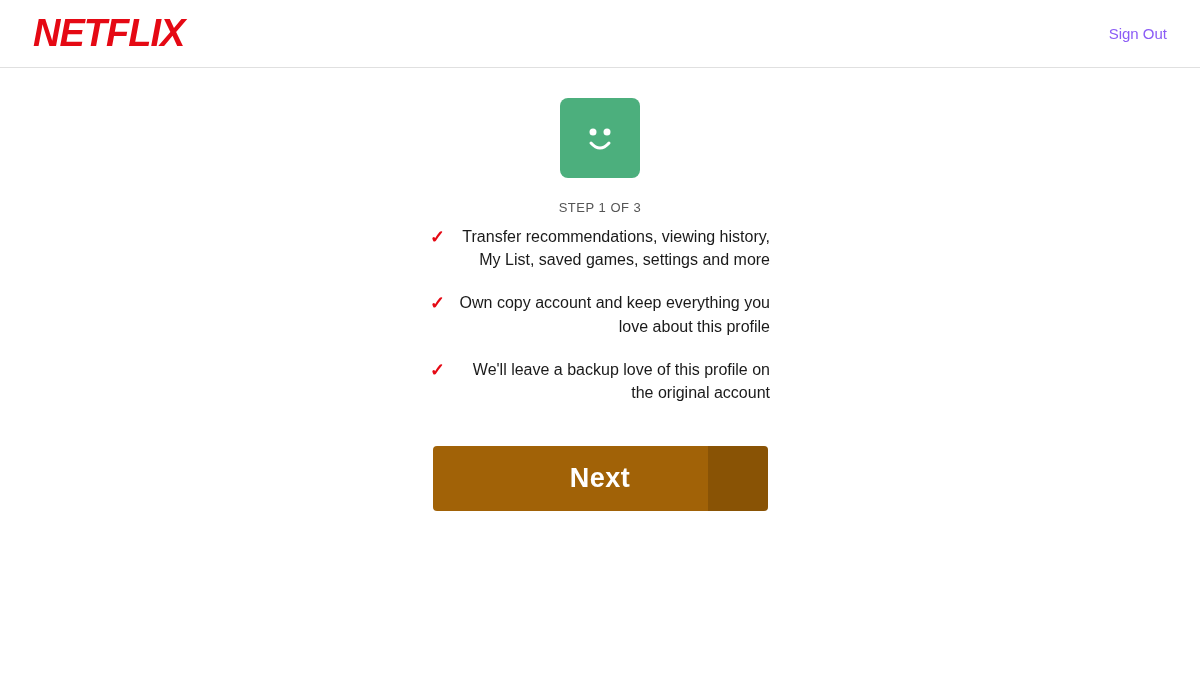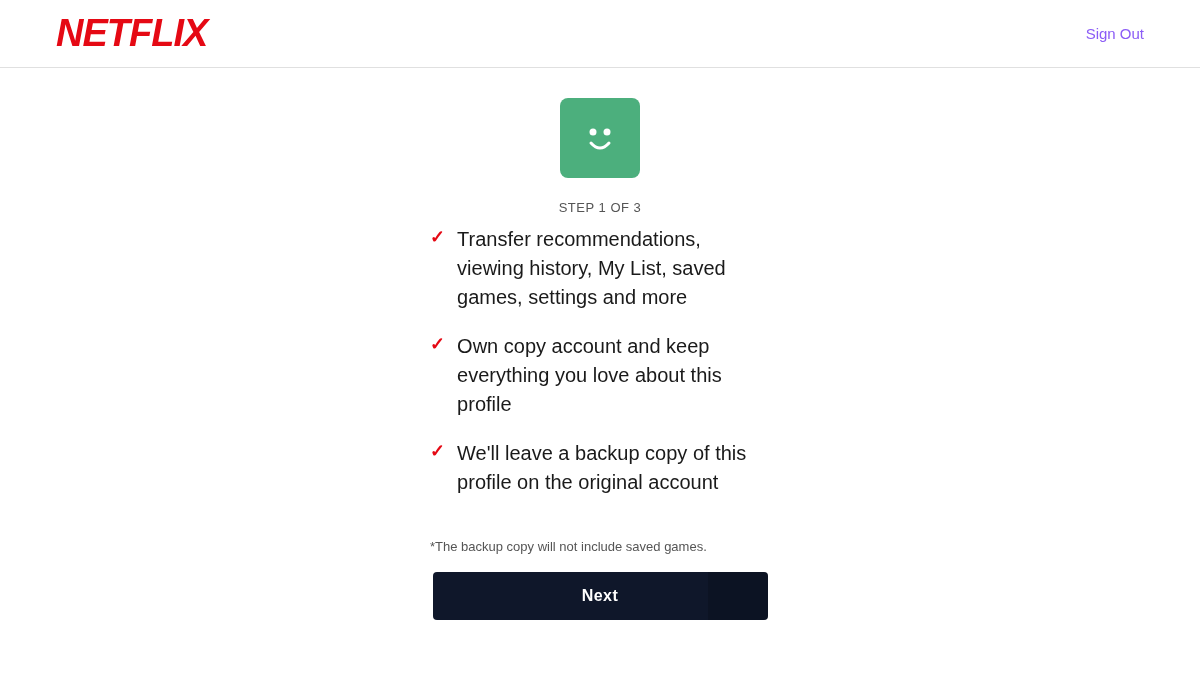--- a/index.html
+++ b/index.html
@@ -15,21 +15,21 @@
       font-family: 'Netflix Sans', Arial, Helvetica, sans-serif;
       overflow: hidden;
       position: relative;
     }
 
     
     .header {
       display: flex;
       align-items: center;
       justify-content: space-between;
-      padding: 12px 56px;
+      padding: 12px 33px;
       border-bottom: 1px solid #e0e0e0;
     }
 
     .netflix-logo {
       color: #E50914;
       font-size: 38px;
       font-weight: 900;
       letter-spacing: -1px;
       font-style: italic;
     }
@@ -104,42 +104,43 @@
 
     .check-icon {
       color: #E50914;
       font-size: 18px;
       margin-top: 1px;
       flex-shrink: 0;
       font-weight: 700;
     }
 
     .feature-text {
-      font-size: 20px;
+      font-size: 16px;
       color: #1a1a1a;
       line-height: 1.45;
+      text-align: right;
     }
 
     
     .disclaimer {
       font-size: 13px;
       color: #555;
       width: 340px;
       margin-bottom: 18px;
     }
 
     
     .next-btn {
       width: 335px;
-      height: 48px;
-      background: #0f172a;
+      height: 65px;
+      background: #a16207;
       color: #fff;
       border: none;
       border-radius: 4px;
-      font-size: 16px;
+      font-size: 27px;
       font-weight: 600;
       cursor: pointer;
       letter-spacing: 0.5px;
       font-family: inherit;
       position: relative;
       overflow: hidden;
     }
 
     .next-btn::after {
       content: '';
@@ -178,21 +179,20 @@
     <li class="feature-item">
       <span class="check-icon">✓</span>
       <span class="feature-text">Transfer recommendations, viewing history, My List, saved games, settings and more</span>
     </li>
     <li class="feature-item">
       <span class="check-icon">✓</span>
       <span class="feature-text">Own copy account and keep everything you love about this profile</span>
     </li>
     <li class="feature-item">
       <span class="check-icon">✓</span>
-      <span class="feature-text">We'll leave a backup copy of this profile on the original account</span>
+      <span class="feature-text">We'll leave a backup love of this profile on the original account</span>
     </li>
   </ul>
 
-  <p class="disclaimer">*The backup copy will not include saved games.</p>
 
   <button class="next-btn">Next</button>
 
 </main>
 
 </body></html>

